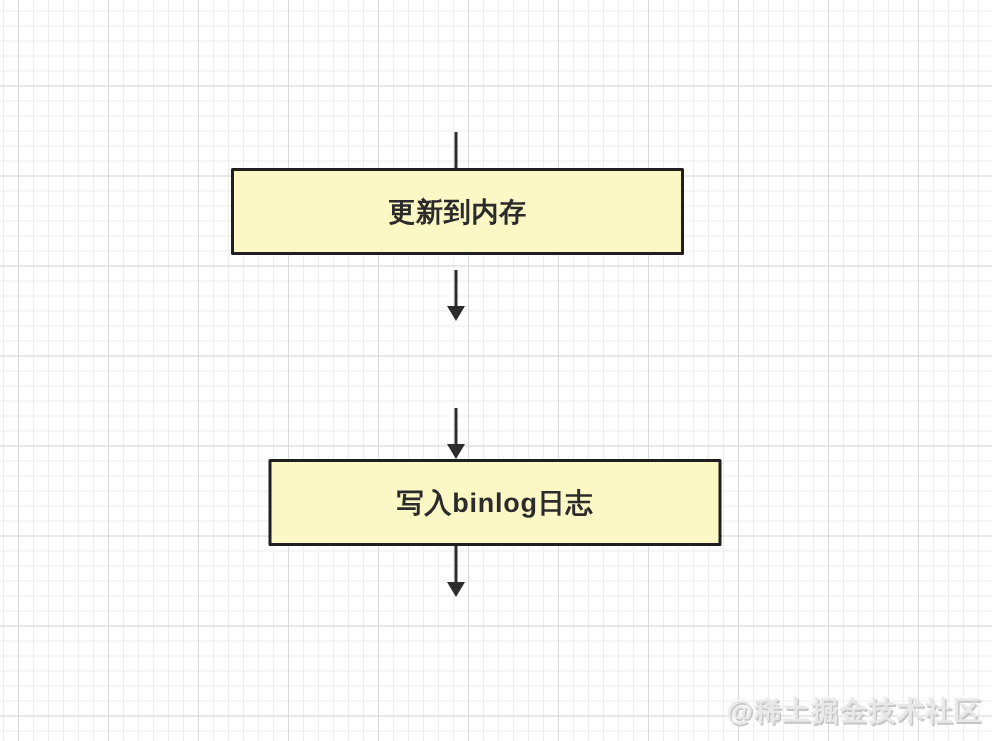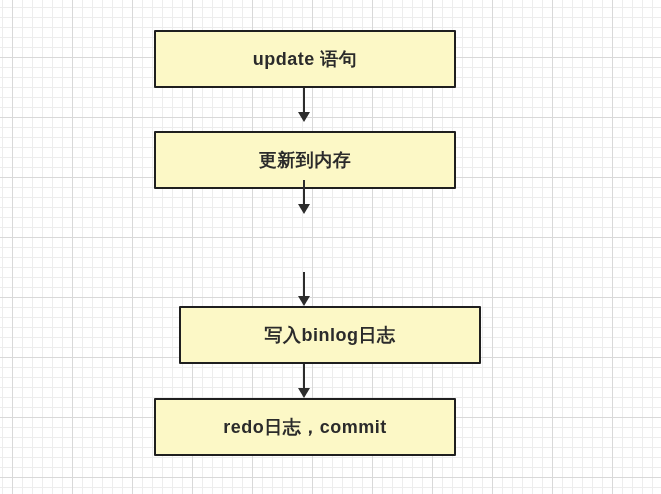--- a/index.html
+++ b/index.html
@@ -42,21 +42,21 @@
     display: flex;
     align-items: center;
     justify-content: center;
     font-size: 18px;
     font-weight: bold;
     color: var(--node-text);
     letter-spacing: 0.5px;
     white-space: nowrap;
   }
   .node-1 { top: 30px; }
-  .node-2 { top: 131px; }
+  .node-2 { top: 112px; }
   .node-3 { top: 214px; }
   .node-4 { top: 306px; margin-left: 25px; }
   .node-5 { top: 398px; }
   .arrow {
     position: absolute;
     left: 296px;
     width: 16px;
     height: 34px;
     display: flex;
     flex-direction: column;
@@ -83,23 +83,20 @@
     text-shadow: 1px 1px 0 #c6c6c6, -1px -1px 0 #f7f7f7;
     letter-spacing: 1px;
     user-select: none;
   }
 </style>
 </head>
 <body>
 
 <div class="canvas">
 
-  <div class="node node-1">
-    <span>update 语句</span>
-  </div>
 
   <div class="arrow arrow-1">
     <div class="shaft"></div>
     <div class="head"></div>
   </div>
 
   <div class="node node-2">
     <span>更新到内存</span>
   </div>
 
@@ -116,18 +113,16 @@
 
   <div class="node node-4">
     <span>写入binlog日志</span>
   </div>
 
   <div class="arrow arrow-4">
     <div class="shaft"></div>
     <div class="head"></div>
   </div>
 
-  <div class="node node-5">
-    <span>redo日志，commit</span>
-  </div>
 
+  <div class="watermark">@稀土掘金技术社区</div>
 
 </div>
 
 </body></html>

